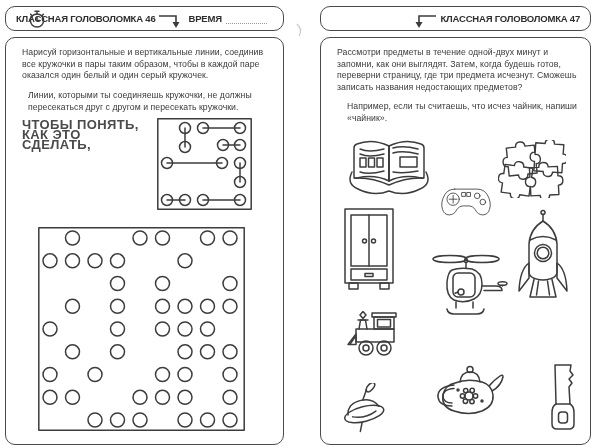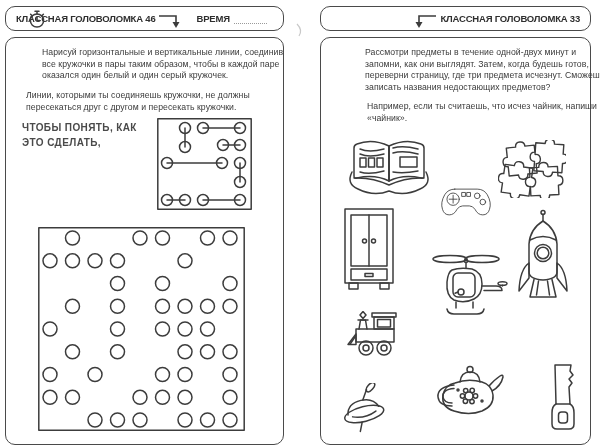--- a/index.html
+++ b/index.html
@@ -1,22 +1,22 @@
 <!DOCTYPE html>
 <html><head>
 <meta charset="utf-8">
 <style>
   html,body{margin:0;padding:0;background:#e8e8e8;}
   .stage{position:relative;width:600px;height:448px;background:#ffffff;overflow:hidden;
          font-family:"Liberation Sans",sans-serif;color:#333;}
   .box{position:absolute;border:1.5px solid #4a4a4a;border-radius:10px;background:#fff;box-sizing:border-box;}
   .hdr{display:flex;align-items:center;padding:0 10px;}
   .hdr-title{font-weight:bold;font-size:9.5px;letter-spacing:-0.2px;color:#2e2e2e;white-space:nowrap;}
-  .para{position:absolute;font-size:8.7px;line-height:11.6px;color:#3a3a3a;letter-spacing:0.05px;margin-left:20px;}
-  .caption{position:absolute;font-size:10px;line-height:15px;font-weight:bold;color:#4a4a4a;letter-spacing:0.4px;}
+  .para{position:absolute;font-size:8.7px;line-height:11.6px;color:#3a3a3a;letter-spacing:0.05px;}
+  .caption{position:absolute;font-size:13px;line-height:10px;font-weight:bold;color:#4a4a4a;letter-spacing:0.4px;}
   .caption span{display:block;}
   .dotline{flex:1;max-width:50px;border-bottom:1.6px dotted #9a9a9a;height:10px;margin:0 6px 0 4px;}
   svg{display:block;}
   .doodle{position:absolute;}
   .doodle path,.doodle rect,.doodle circle,.doodle ellipse,.doodle line,.doodle polyline{
       fill:none;stroke:#3c3c3c;stroke-width:1.5;stroke-linecap:round;stroke-linejoin:round;}
   .frame{fill:none;stroke:#4a4a4a;stroke-width:1.4;}
   .exline{stroke:#4a4a4a;stroke-width:1.5;}
   .excirc{stroke:#4a4a4a;stroke-width:1.4;}
   .puzcirc{stroke:#3d3d3d;stroke-width:1.6;}
@@ -34,28 +34,28 @@
     <svg class="arrow" width="26" height="19" style="margin-left:3px;margin-top:3px;">
       <path d="M1,5 H18 V12"></path>
         <path class="head" d="M14.5,11 L18,17 L21.5,11 Z"></path>
     </svg>
     <svg width="20" height="21" style="margin-left:11px;" class="doodle">
       <circle cx="10" cy="12.5" r="6.6"></circle>
       <path d="M8,3.2 h4 M10,3.2 V6"></path>
       <path d="M3.6,6.2 L5.4,8 M16.4,6.2 L14.6,8"></path>
       <path d="M10,12.5 V9 M10,12.5 L12.6,12.5"></path>
     </svg>
-    <span class="hdr-title" style="margin-left:12px;">ВРЕМЯ</span>
+    <span class="hdr-title" style="margin-left:4px;">ВРЕМЯ</span>
     <span class="dotline"></span>
   </div>
 
   <div class="box" style="left:5px;top:37px;width:279px;height:408px;"></div>
 
   <div class="para" style="left:22px;top:47px;width:253px;">Нарисуй горизонтальные и вертикальные линии, соединив все кружочки в пары таким образом, чтобы в каждой паре оказался один белый и один серый кружочек.</div>
-  <div class="para" style="left:6px;top:90px;width:253px;">Линии, которыми ты соединяешь кружочки, не должны пересекаться друг с другом и пересекать кружочки.</div>
+  <div class="para" style="left:28px;top:90px;width:253px;">Линии, которыми ты соединяешь кружочки, не должны пересекаться друг с другом и пересекать кружочки.</div>
 
   <div class="caption" style="left:22px;top:120px;width:130px;">
     <span>ЧТОБЫ ПОНЯТЬ, КАК ЭТО СДЕЛАТЬ,</span>
   </div>
 
   <svg id="example-svg" class="doodle" style="left:157px;top:118px;" width="95" height="92" viewBox="0 0 95 92">
     <rect class="frame" x="0.8" y="0.8" width="93.4" height="90.4"></rect>
   <line x1="46" y1="10" x2="83" y2="10" class="exline"></line>
       <line x1="28" y1="10" x2="28" y2="29" class="exline"></line>
       <line x1="66" y1="27" x2="83" y2="27" class="exline"></line>
@@ -131,26 +131,26 @@
 
   <svg class="fold" style="left:294px;top:22px;" width="14" height="16">
     <path d="M3,2 q6,6 2,12" fill="none" stroke="#c9c9c9" stroke-width="1.2"></path>
   </svg>
 
   <div class="box hdr" style="left:320px;top:6px;width:271px;height:25px;justify-content:flex-end;">
     <svg class="arrow" width="26" height="19" style="margin-right:4px;margin-top:3px;">
       <path d="M25,5 H8 V12"></path>
         <path class="head" d="M4.5,11 L8,17 L11.5,11 Z"></path>
     </svg>
-    <span class="hdr-title">КЛАССНАЯ ГОЛОВОЛОМКА 33</span>
+    <span class="hdr-title">КЛАССНАЯ ГОЛОВОЛОМКА 47</span>
   </div>
 
   <div class="box" style="left:320px;top:37px;width:271px;height:408px;"></div>
 
-  <div class="para" style="left:345px;top:47px;width:242px;">Рассмотри предметы в течение одной-двух минут и запомни, как они выглядят. Затем, когда будешь готов, переверни страницу, где три предмета исчезнут. Сможешь записать названия недостающих предметов?</div>
+  <div class="para" style="left:337px;top:47px;width:242px;">Рассмотри предметы в течение одной-двух минут и запомни, как они выглядят. Затем, когда будешь готов, переверни страницу, где три предмета исчезнут. Сможешь записать названия недостающих предметов?</div>
   <div class="para" style="left:347px;top:101px;width:242px;">Например, если ты считаешь, что исчез чайник, напиши «чайник».</div>
 
   <svg class="doodle" style="left:344px;top:136px;" width="90" height="62" viewBox="0 0 90 62">
     <path d="M8,36 Q2,48 14,53 Q30,61 45,55 Q60,61 76,53 Q88,48 82,36"></path>
     <path d="M10,42 Q28,41 45,49 Q62,41 80,42"></path>
     <path d="M45,10 Q28,2 13,8 Q10,9 10,12 L10,40 Q10,43 13,42 Q31,38 45,45 Z" fill="#fff"></path>
     <path d="M45,10 Q62,2 77,8 Q80,9 80,12 L80,40 Q80,43 77,42 Q59,38 45,45 Z" fill="#fff"></path>
     <path d="M45,10 L45,45"></path>
     <path d="M16,13 q9,4 24,0 M16,18 q9,4 24,0"></path>
     <rect x="16" y="22" width="6" height="9"></rect>

